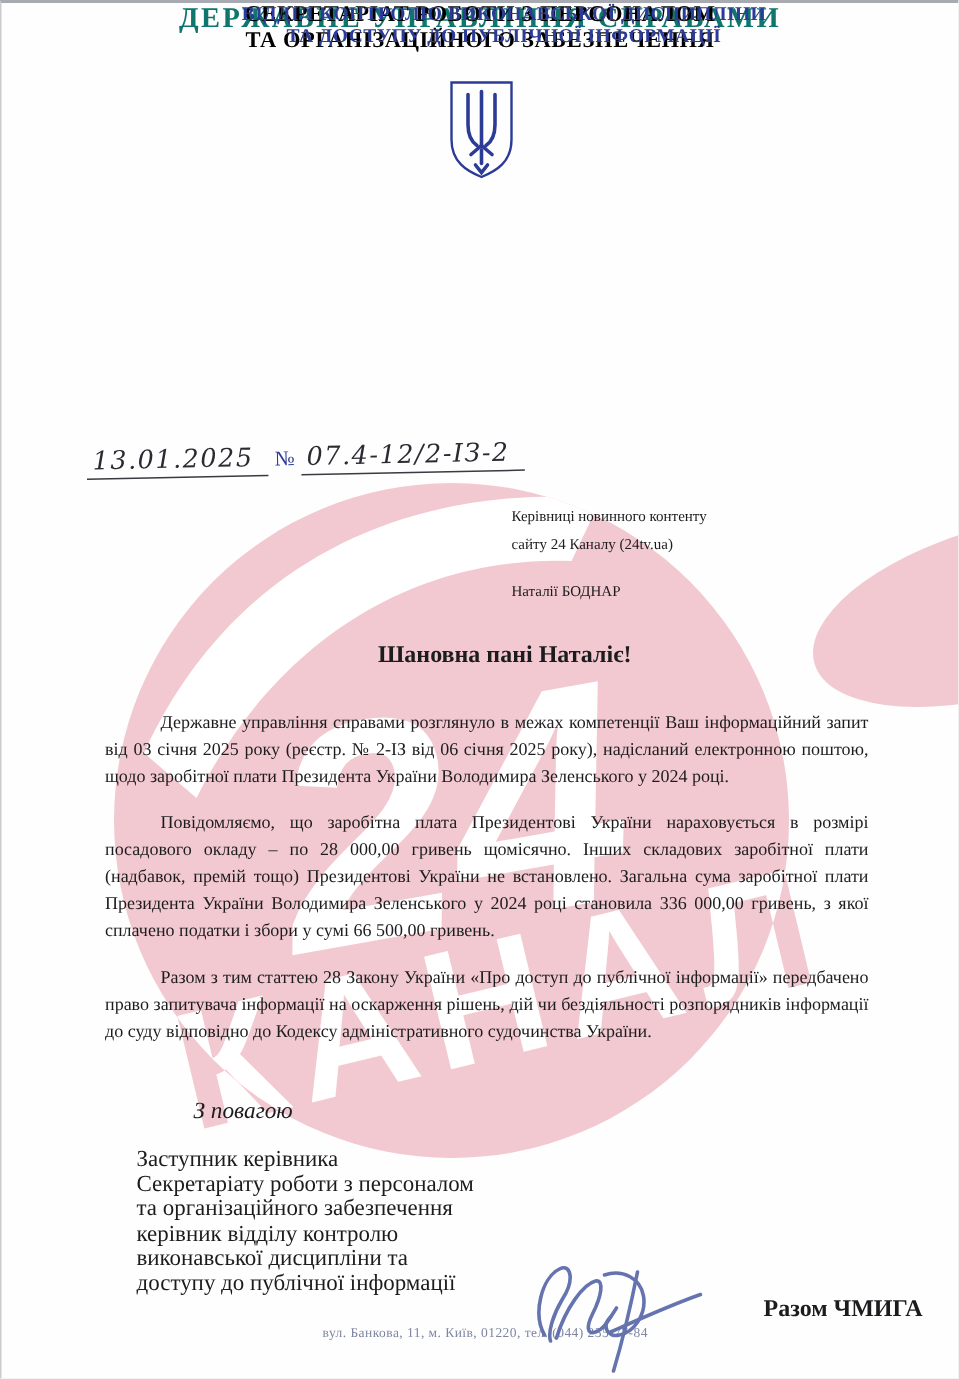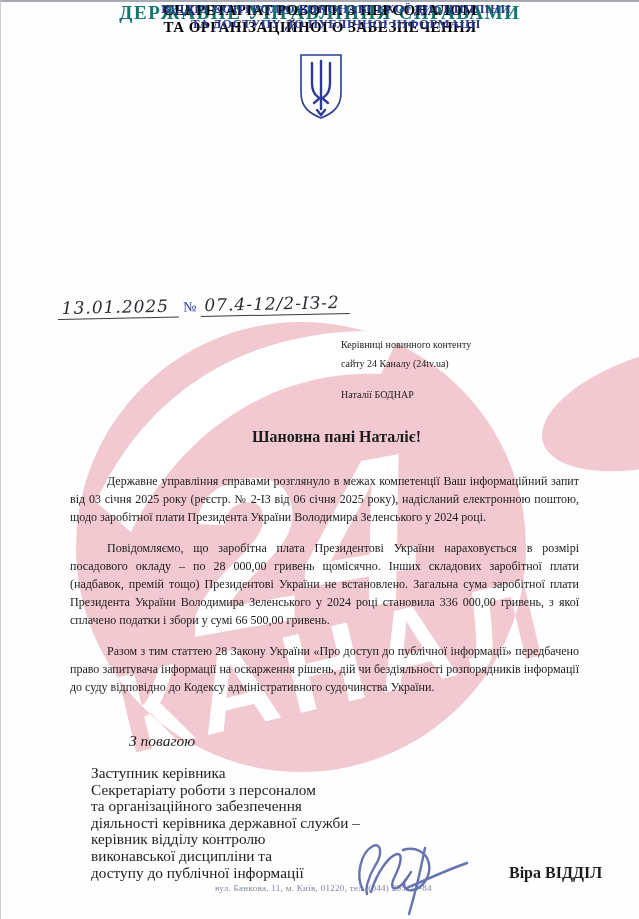--- a/index.html
+++ b/index.html
@@ -113,27 +113,26 @@
       <p>Повідомляємо, що заробітна плата Президентові України нараховується в розмірі посадового окладу – по 28 000,00 гривень щомісячно. Інших складових заробітної плати (надбавок, премій тощо) Президентові України не встановлено. Загальна сума заробітної плати Президента України Володимира Зеленського у 2024 році становила 336 000,00 гривень, з якої сплачено податки і збори у сумі 66 500,00 гривень.</p>
       <p>Разом з тим статтею 28 Закону України «Про доступ до публічної інформації» передбачено право запитувача інформації на оскарження рішень, дій чи бездіяльності розпорядників інформації до суду відповідно до Кодексу адміністративного судочинства України.</p>
     </div>
 
     <div class="abs regards">З повагою</div>
 
     <div class="abs position-block">
       <div>Заступник керівника</div>
       <div>Секретаріату роботи з персоналом</div>
       <div>та організаційного забезпечення</div>
-      <div>діяльності керівника державної служби –</div>
       <div>керівник відділу контролю</div>
       <div>виконавської дисципліни та</div>
       <div>доступу до публічної інформації</div>
     </div>
 
-    <div class="abs signer-name">Віра ВІДДІЛ</div>
+    <div class="abs signer-name">Разом ЧМИГА</div>
 
     <div class="abs footer-line">вул. Банкова, 11, м. Київ, 01220, тел. (044) 255-77-84</div>
   </div>
 
   <svg class="sig-svg" style="left:340px;top:828px;" width="145" height="88" viewBox="0 0 145 88">
     <g fill="none" stroke="#5d6cab" stroke-width="2.4" stroke-linecap="round" opacity="0.95">
       <path d="M22,60 C14,46 20,22 32,16 C40,12 42,24 34,36 C28,46 24,58 26,64"></path>
       <path d="M30,62 C36,42 48,26 56,24 C62,23 60,34 54,46 C50,54 50,60 56,58 C62,56 66,48 70,42"></path>
       <path d="M62,20 C74,16 86,22 88,34 C90,46 82,58 72,60 C64,62 60,54 66,48"></path>
       <path d="M66,58 C84,50 106,40 126,33"></path>

